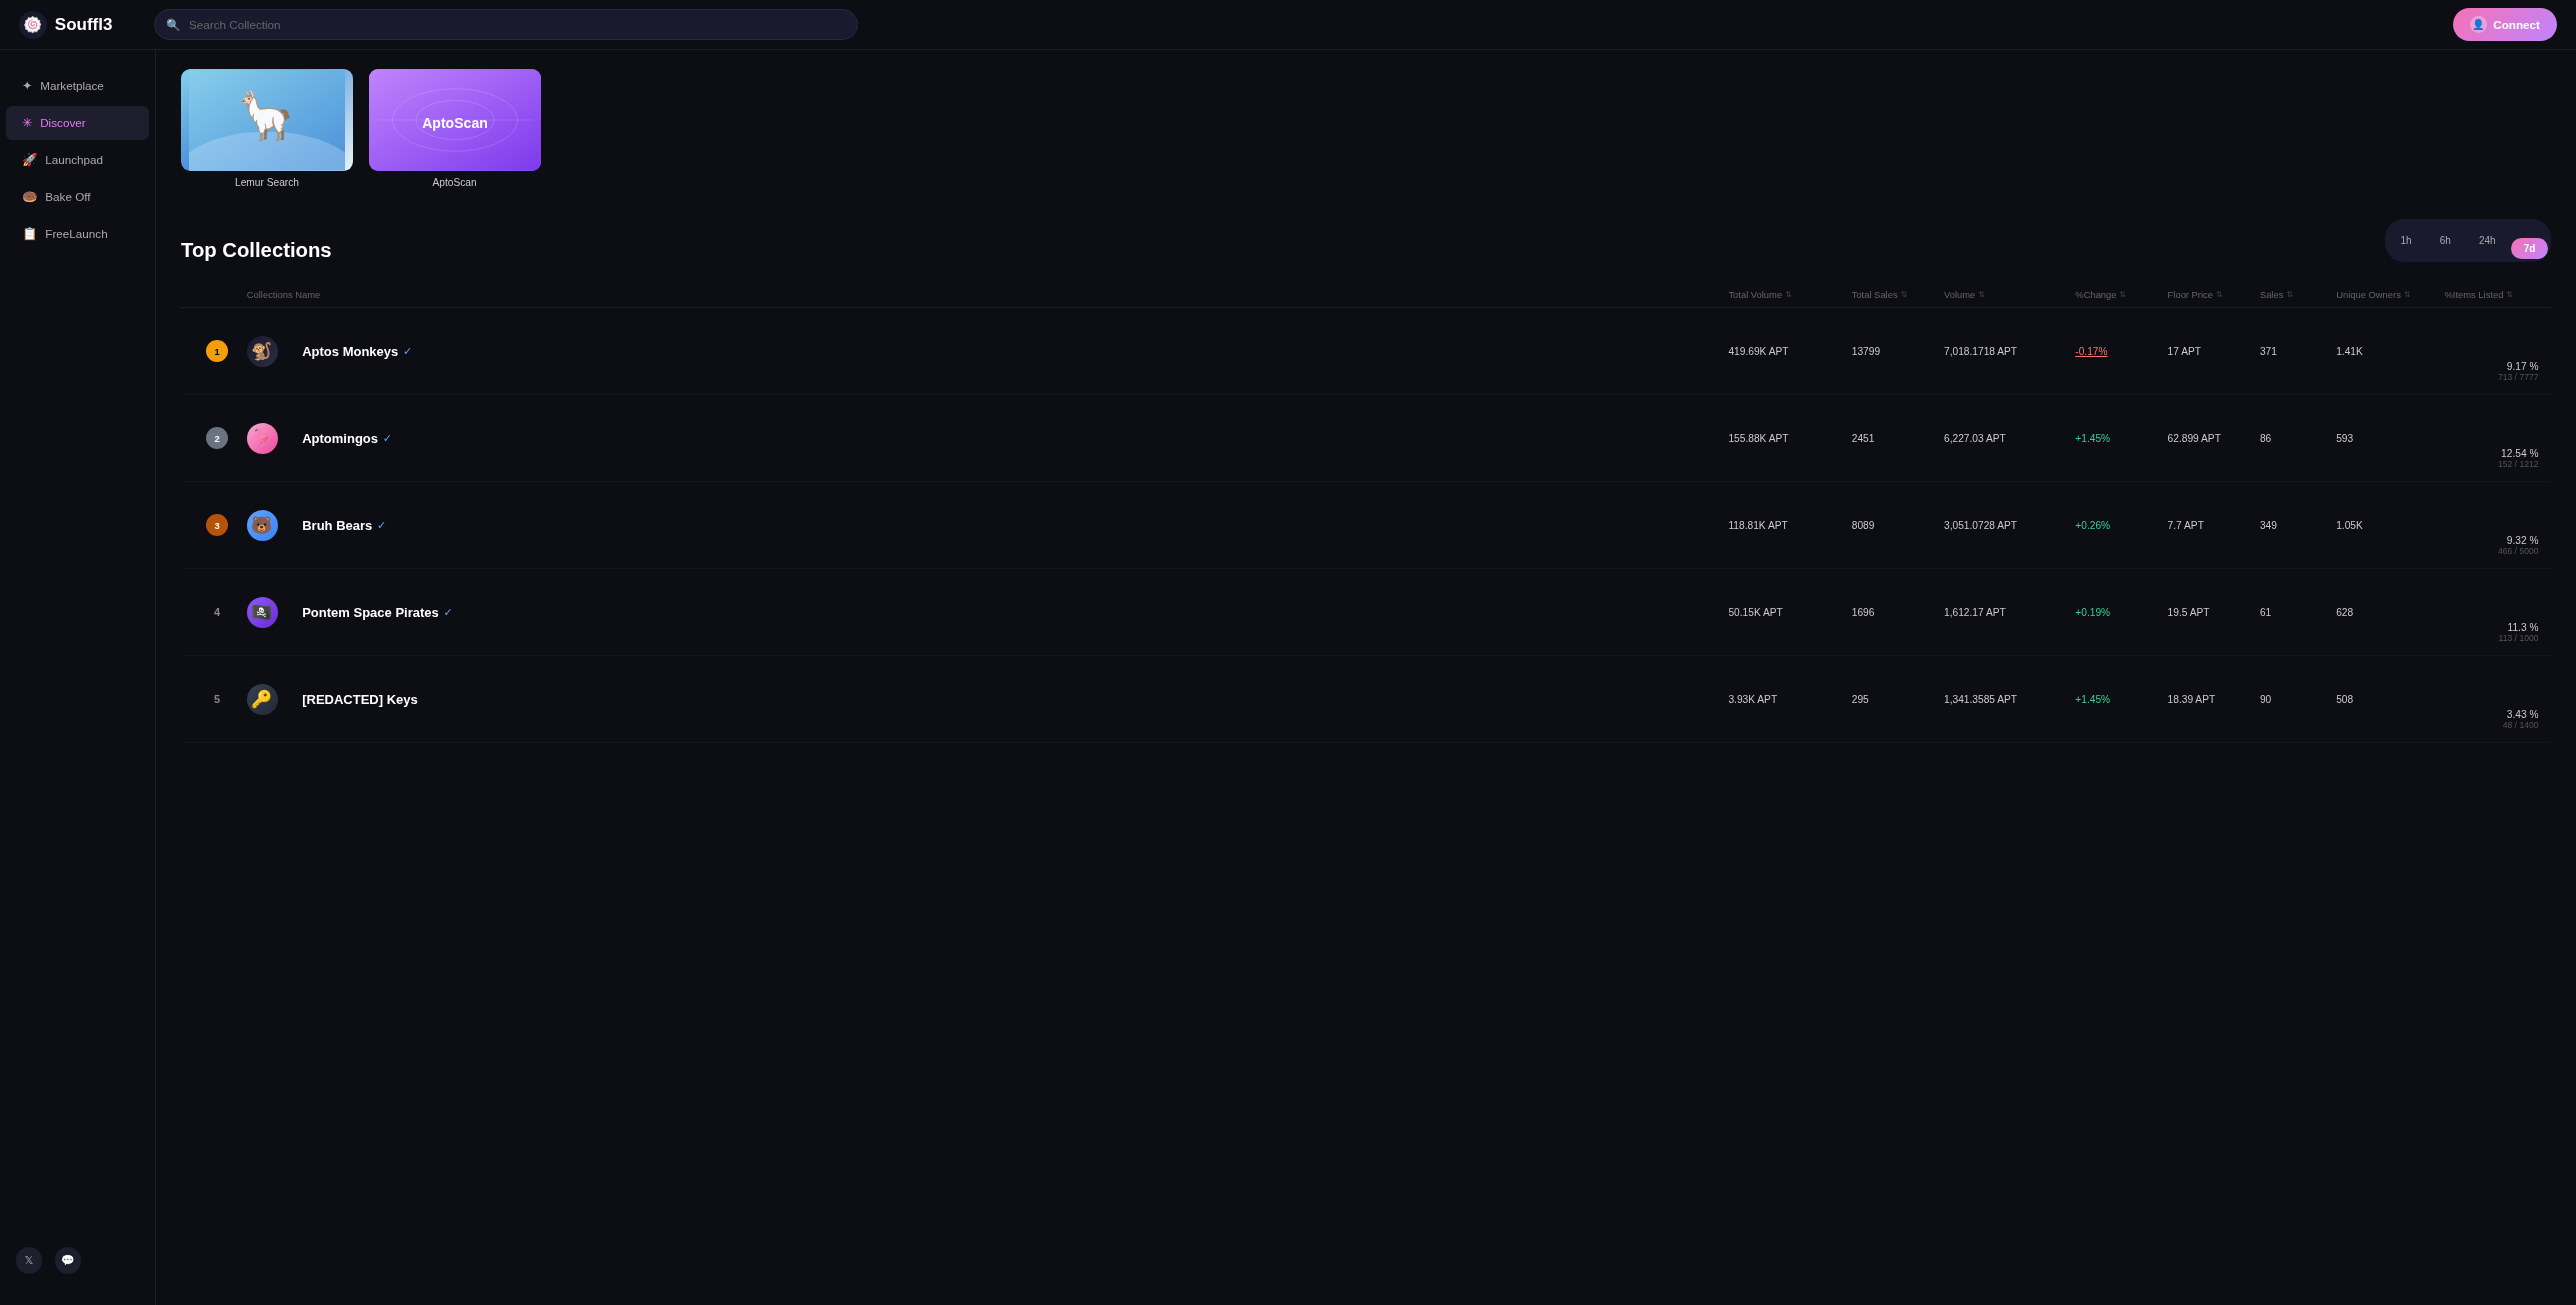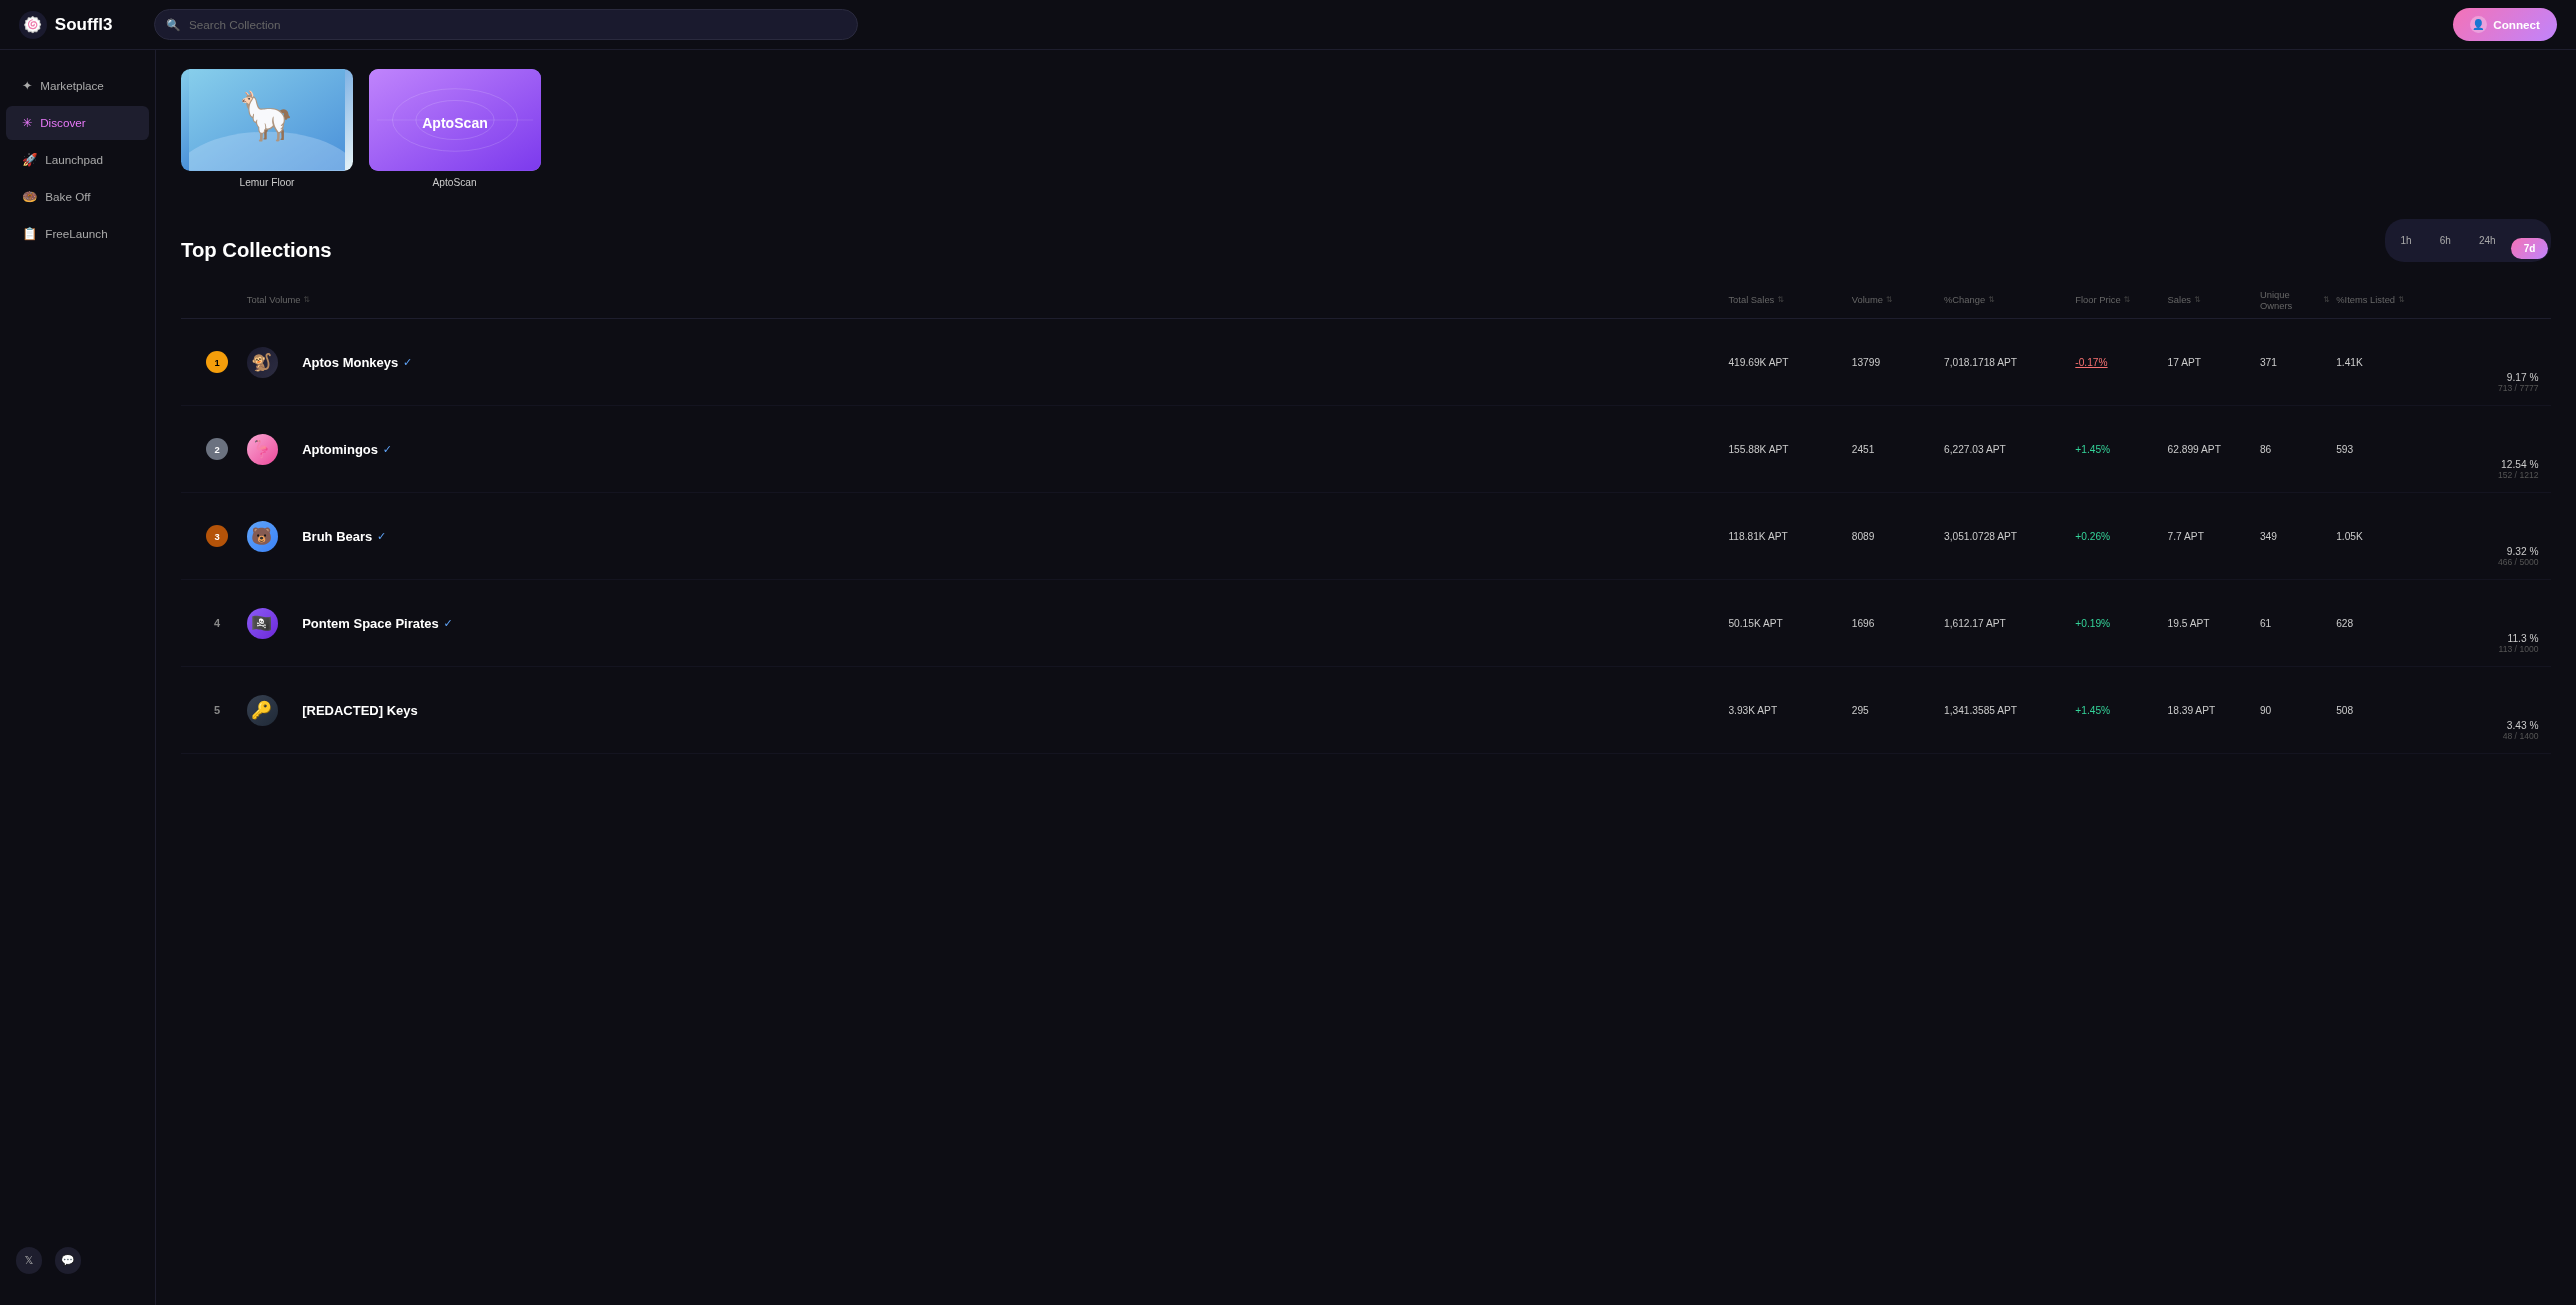--- a/index.html
+++ b/index.html
@@ -404,21 +404,21 @@
               <linearGradient id="skyGrad" x1="0%" y1="0%" x2="100%" y2="100%">
                 <stop offset="0%" style="stop-color:#87ceeb"></stop>
                 <stop offset="100%" style="stop-color:#4a90d9"></stop>
               </linearGradient>
             </defs>
             <rect width="200" height="130" fill="url(#skyGrad)"></rect>
             <ellipse cx="100" cy="140" rx="120" ry="60" fill="#d4e8ff" opacity="0.3"></ellipse>
             <text x="100" y="80" text-anchor="middle" font-size="60">🦙</text>
           </svg>
         </div>
-        <div class="featured-card-label">Lemur Floor</div>
+        <div class="featured-card-label">Lemur Search</div>
       </div>
       <div class="featured-card">
         <div class="featured-card-img aptoscan">
           <svg width="172" height="102" viewBox="0 0 220 130">
             <defs>
               <linearGradient id="aptGrad" x1="0%" y1="0%" x2="100%" y2="100%">
                 <stop offset="0%" style="stop-color:#c084fc"></stop>
                 <stop offset="100%" style="stop-color:#7c3aed"></stop>
               </linearGradient>
             </defs>
@@ -442,20 +442,23 @@
         <button class="time-btn">24h</button>
         <button class="time-btn active">7d</button>
       </div>
     </div>
 
     <div class="collections-table">
 
       <div class="table-header">
         <div class="table-header-cell"></div>
         <div class="table-header-cell">
+          <span>Collections Name</span>
+        </div>
+        <div class="table-header-cell">
           <span>Total Volume</span>
           <span class="sort-icon">⇅</span>
         </div>
         <div class="table-header-cell">
           <span>Total Sales</span>
           <span class="sort-icon">⇅</span>
         </div>
         <div class="table-header-cell">
           <span>Volume</span>
           <span class="sort-icon">⇅</span>

